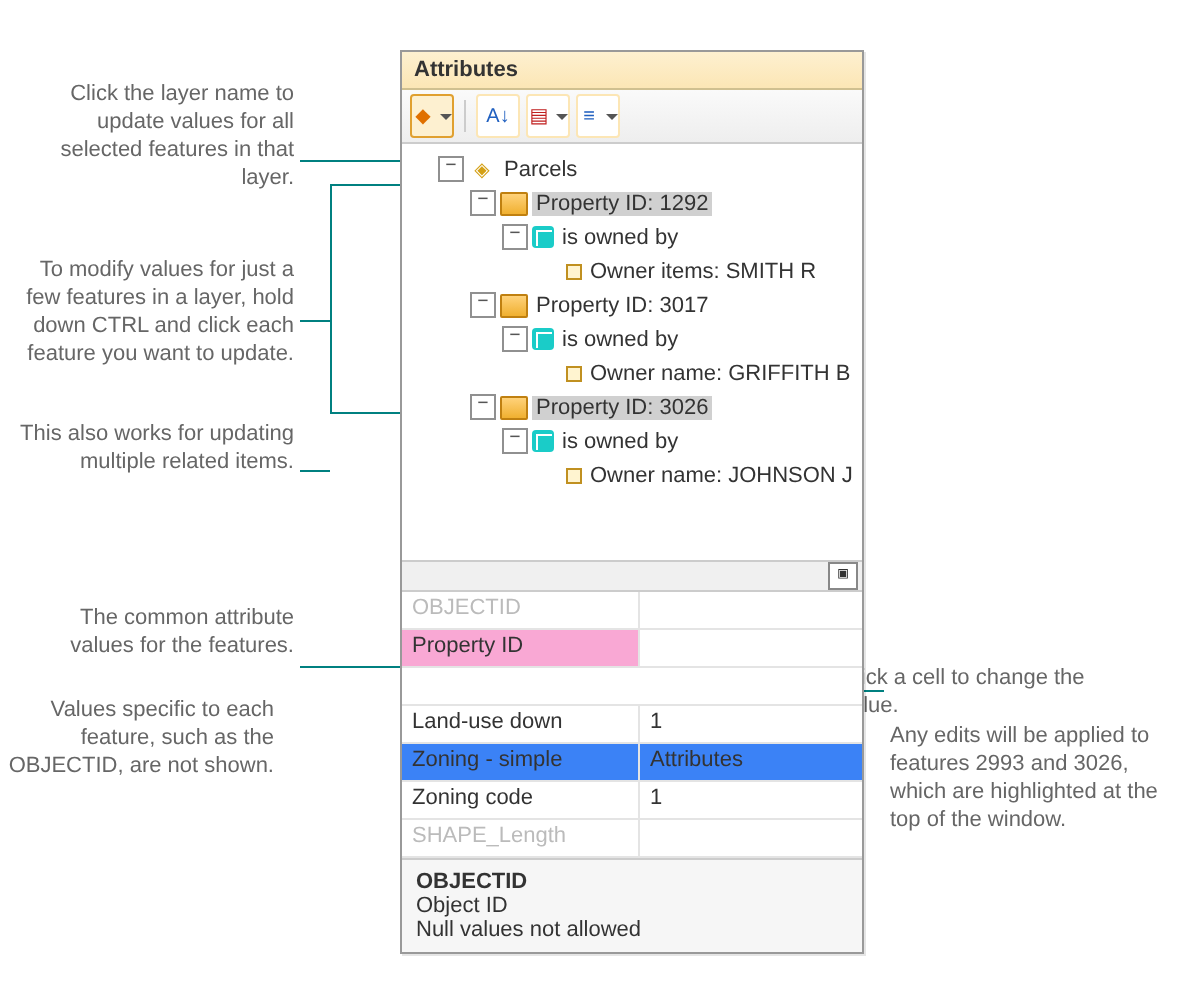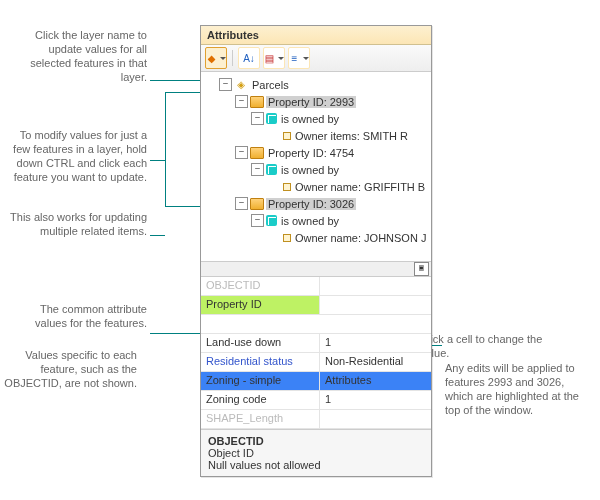--- a/index.html
+++ b/index.html
@@ -23,36 +23,36 @@
 .dot{width:6px;height:6px;border:1px solid #c09020;background:#fff4d0;display:inline-block}
 .lbl{padding:0 2px}
 .sel{background:#d0d0d0}
 .grid-header{background:#f0f0f0;border-top:1px solid #ccc;border-bottom:1px solid #ccc;height:14px;display:flex;justify-content:flex-end;padding-right:2px}
 .grid-corner{width:13px;height:12px;border:1px solid #888;background:#fff;font-size:8px;line-height:10px;text-align:center;font-family:monospace}
 .grid{background:#fff}
 .row{display:flex;height:18px;border-bottom:1px solid #e4e4e4}
 .cell-l{width:108px;padding:2px 5px;border-right:1px solid #e4e4e4;color:#333}
 .cell-r{flex:1;padding:2px 5px;cursor:text}
 .disabled{color:#bbb}
-.yellow{background:#bef264}
+.yellow{background:#f9a8d4}
 .green{background:#3b82f6}
 .linky{color:#3355cc}
 .infobox{border-top:1px solid #ccc;background:#f6f6f6;padding:5px 7px;font-size:11px}
 .infobox .h{font-weight:bold}
 .annot{position:absolute;font-size:11px;color:#666;line-height:14px}
 .annot.r{text-align:right}
 .lead{position:absolute;background:#008080;height:1px}
 .leadv{position:absolute;background:#008080;width:1px}
 </style>
 </head>
 <body>
 
 <div class="canvas">
 
-  <div class="annot r" style="left:10px;top:28px;width:137px">Click the layer name to update values for all selected features in that layer.</div>
+  <div class="annot r" style="left:10px;top:40px;width:137px">Click the layer name to update values for all selected features in that layer.</div>
   <div class="annot r" style="left:10px;top:128px;width:137px">To modify values for just a few features in a layer, hold down CTRL and click each feature you want to update.</div>
   <div class="annot r" style="left:10px;top:210px;width:137px">This also works for updating multiple related items.</div>
   <div class="annot r" style="left:10px;top:302px;width:137px">The common attribute values for the features.</div>
   <div class="annot r" style="left:0;top:348px;width:137px">Values specific to each feature, such as the OBJECTID, are not shown.</div>
 
   <div class="annot" style="left:420px;top:332px;width:140px">Click a cell to change the value.</div>
   <div class="annot" style="left:445px;top:361px;width:140px">Any edits will be applied to features 2993 and 3026, which are highlighted at the top of the window.</div>
 
   <div class="lead" style="left:150px;top:80px;width:73px"></div>
   <div class="lead" style="left:150px;top:160px;width:15px"></div>
@@ -88,21 +88,21 @@
         <span class="exp">−</span>
         <span class="ico toc">◈</span>
         <span class="lbl">Parcels</span>
       </div>
 
       <div class="node">
         <span class="ind"></span>
           <span class="ind"></span>
         <span class="exp">−</span>
         <span class="table-ico"></span>
-        <span class="lbl sel">Property ID: 2993</span>
+        <span class="lbl sel">Property ID: 1292</span>
       </div>
       <div class="node">
         <span class="ind"></span>
           <span class="ind"></span>
           <span class="ind"></span>
         <span class="exp">−</span>
         <span class="rel"></span>
         <span class="lbl">is owned by</span>
       </div>
       <div class="node">
@@ -113,21 +113,21 @@
           <span class="ind"></span>
         <span class="dot"></span>
         <span class="lbl">Owner items: SMITH R</span>
       </div>
 
       <div class="node">
         <span class="ind"></span>
           <span class="ind"></span>
         <span class="exp">−</span>
         <span class="table-ico"></span>
-        <span class="lbl">Property ID: 4754</span>
+        <span class="lbl">Property ID: 3017</span>
       </div>
       <div class="node">
         <span class="ind"></span>
           <span class="ind"></span>
           <span class="ind"></span>
         <span class="exp">−</span>
         <span class="rel"></span>
         <span class="lbl">is owned by</span>
       </div>
       <div class="node">
@@ -177,24 +177,20 @@
       <div class="row">
           <div class="cell-l yellow">Property ID</div>
           <div class="cell-r"></div>
         </div>
       <div class="row">
           <div class="cell-r"></div>
         </div>
       <div class="row">
           <div class="cell-l">Land-use down</div>
           <div class="cell-r">1</div>
-        </div>
-      <div class="row">
-          <div class="cell-l linky">Residential status</div>
-          <div class="cell-r">Non-Residential</div>
         </div>
       <div class="row">
           <div class="cell-l green">Zoning - simple</div>
           <div class="cell-r green">Attributes</div>
         </div>
       <div class="row">
           <div class="cell-l">Zoning code</div>
           <div class="cell-r">1</div>
         </div>
       <div class="row">

